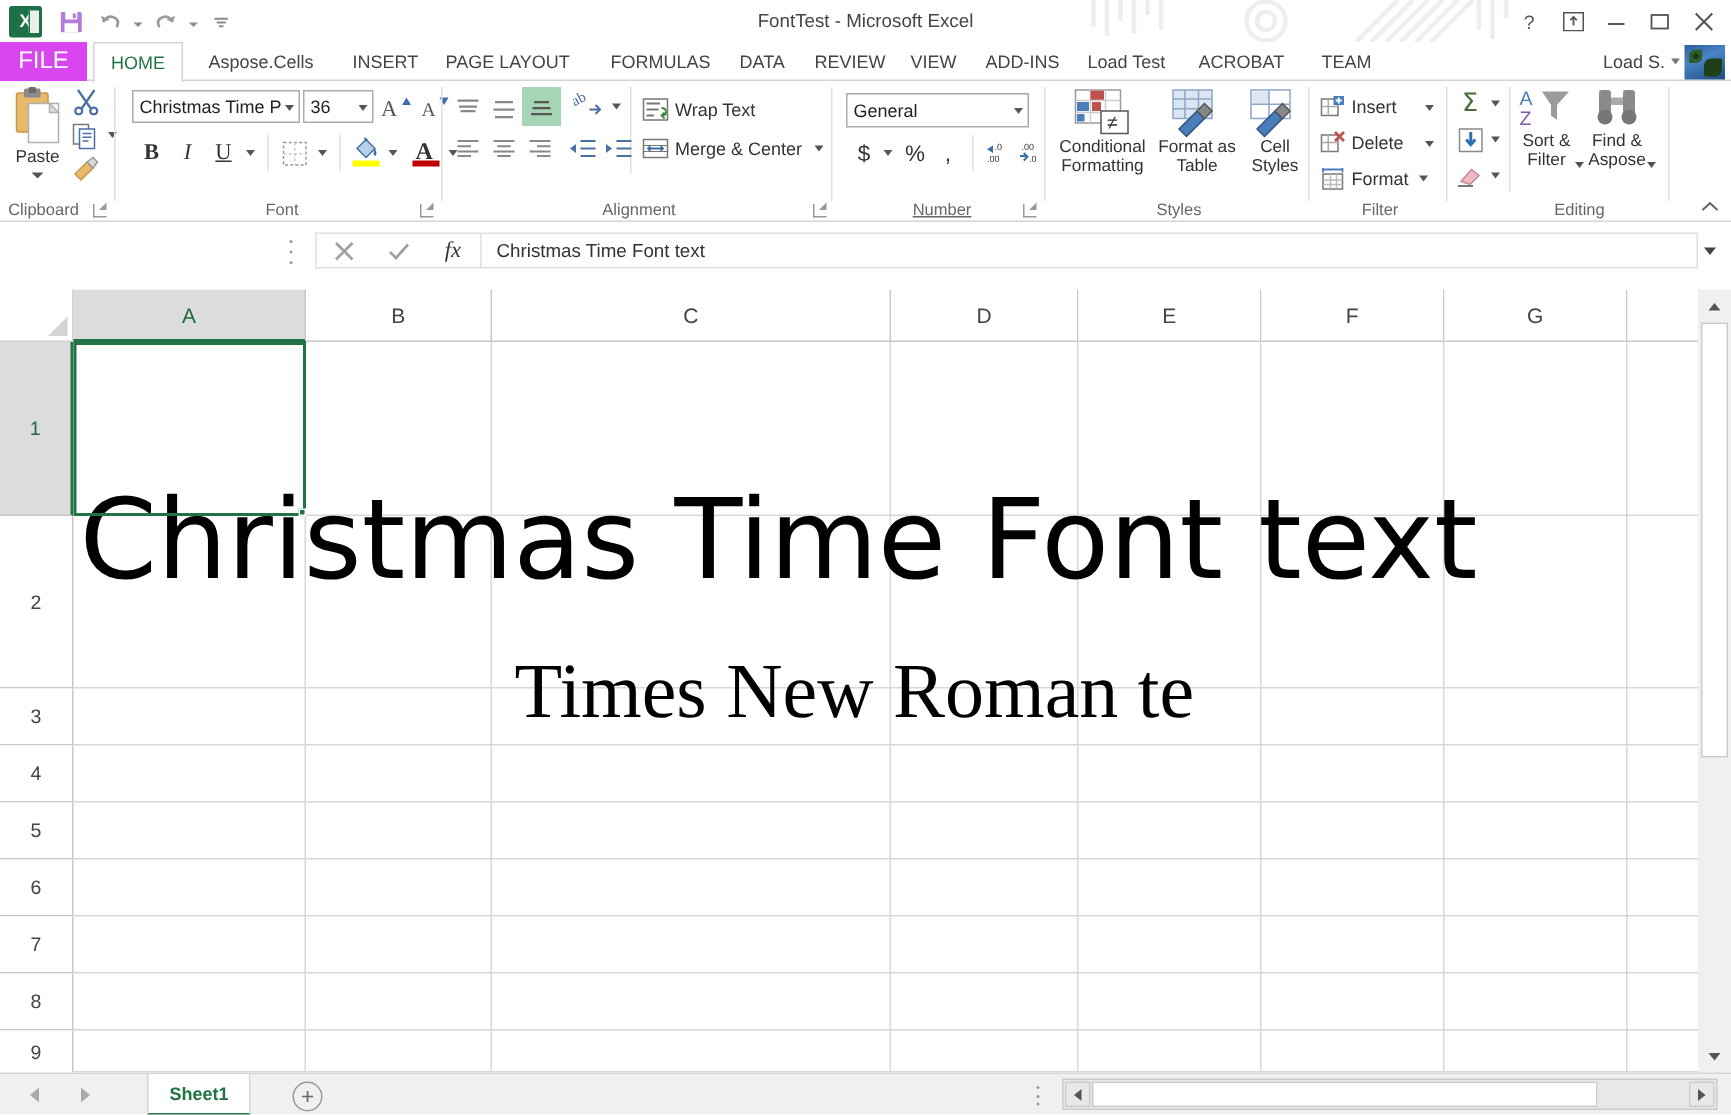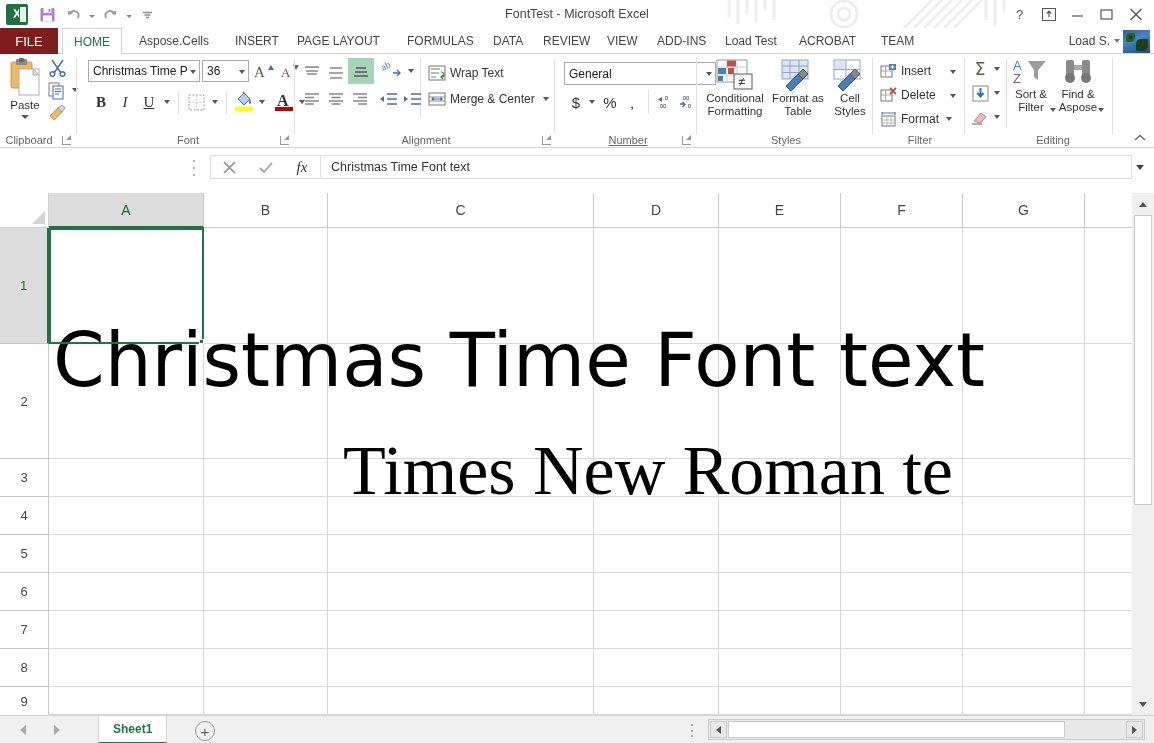--- a/index.html
+++ b/index.html
@@ -55,21 +55,21 @@
   }
   .win-btn.close { font-size: 15px; }
 
   
   .tabs {
     position: absolute; top: 28px; left: 0; width: 1154px; height: 26px;
     background: #fff; border-bottom: 1px solid #d4d4d4;
   }
   .tab-file {
     position: absolute; left: 0; top: 0; width: 58px; height: 26px;
-    background: #7f1d1d; color: #fff; font-size: 13px;
+    background: #d946ef; color: #fff; font-size: 16px;
     display: flex; align-items: center; justify-content: center; cursor: default;
   }
   .tab {
     position: absolute; top: 0; height: 26px; padding: 0 11px;
     display: flex; align-items: center; font-size: 12px; color: #444;
     cursor: default; white-space: nowrap;
   }
   .tab.active {
     color: #217346; background: #fff;
     border-left: 1px solid #d4d4d4; border-right: 1px solid #d4d4d4;
@@ -237,21 +237,21 @@
   }
   .rowhdr.selected { background: #dcdcdc; color: #1e6b3c; border-right: 2px solid #217346; }
   .cells { position: absolute; left: 49px; top: 35px; width: 1083px; height: 487px; overflow: hidden; }
   .gline-v { position: absolute; top: 0; width: 1px; background: #d8d8d8; }
   .gline-h { position: absolute; left: 0; width: 100%; height: 1px; background: #d8d8d8; }
   .cell-text {
     position: absolute; white-space: nowrap; color: #000;
     pointer-events: none; line-height: 1;
   }
   .celltext-a1 { font-family: "DejaVu Sans", sans-serif; font-size: 74px; }
-  .celltext-c2 { font-family: "Liberation Serif", serif; font-size: 70px; }
+  .celltext-c2 { font-family: "Liberation Serif", serif; font-size: 52px; }
   .sel-box {
     position: absolute; border: 2px solid #217346; background: transparent;
     pointer-events: none; z-index: 6;
   }
   .sel-handle {
     position: absolute; width: 5px; height: 5px; background: #217346;
     border: 1px solid #fff; z-index: 7;
   }
 
   
@@ -579,21 +579,21 @@
         <span>Merge &amp; Center</span>
         <span style="border-left:3.5px solid transparent;border-right:3.5px solid transparent;border-top:4px solid #555;margin-left:4px;"></span>
       </div>
 
       <div class="rgroup-label" style="left:0; width:260px;">Alignment</div>
       <div class="dlg-launch" style="left:244px;"></div>
       <div class="rgroup-sep" style="left:258px;"></div>
     </div>
 
     <div class="rgroup" style="left:560px; width:136px;">
-      <div class="combo" style="left:4px; top:8px; width:152px; height:23px;">
+      <div class="combo" style="left:4px; top:8px; width:122px; height:23px;">
         <span>General</span>
         <span class="combo-caret"></span>
       </div>
       <div class="ribbon-btn" style="left:6px; top:36px; width:20px; height:24px; font-size:15px; color:#333;">$</div>
       <div class="mini-caret" style="left:29px; top:46px;"></div>
       <div class="ribbon-btn" style="left:40px; top:36px; width:20px; height:24px; font-size:15px;">%</div>
       <div class="ribbon-btn" style="left:62px; top:36px; width:20px; height:24px; font-size:15px;">,</div>
       <div class="rgroup-sep" style="left:88px; top:36px; height:24px;"></div>
       <div class="ribbon-btn" style="left:94px; top:36px; width:22px; height:24px;">
         <svg width="20" height="18" viewBox="0 0 20 18">

